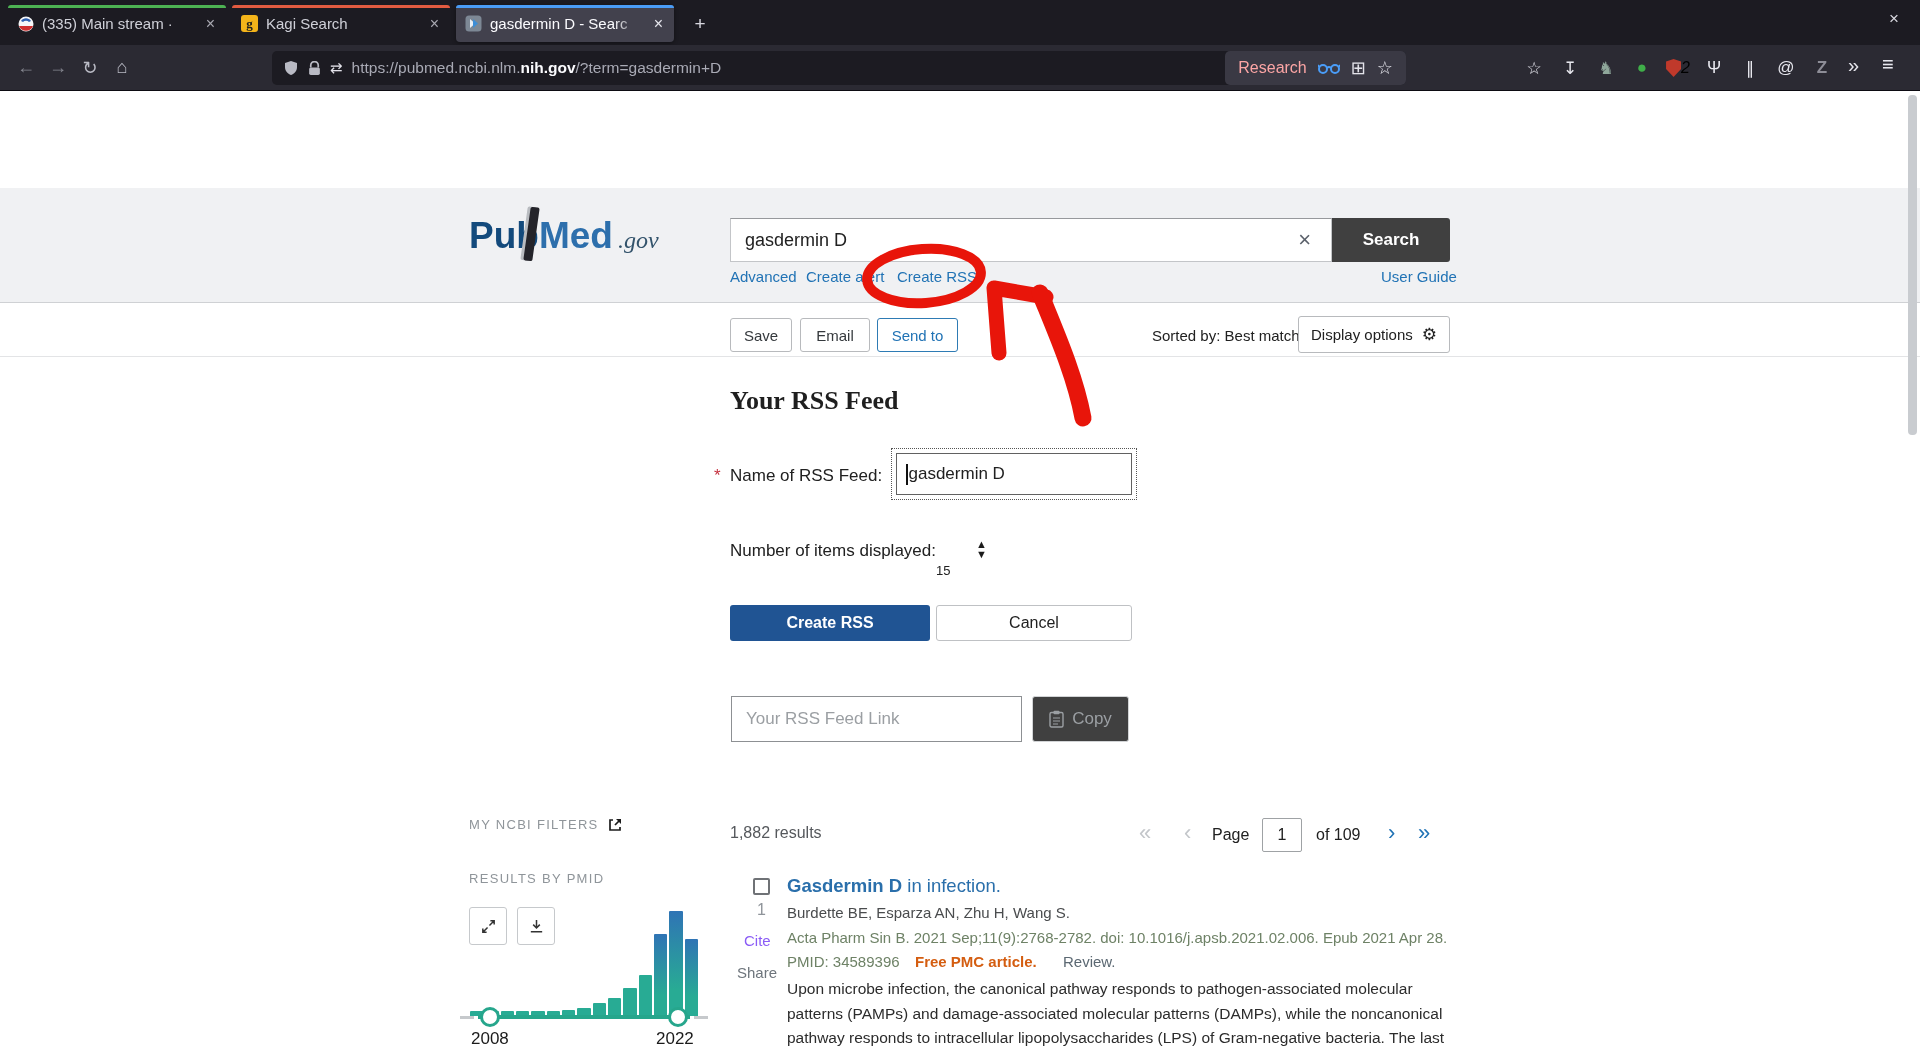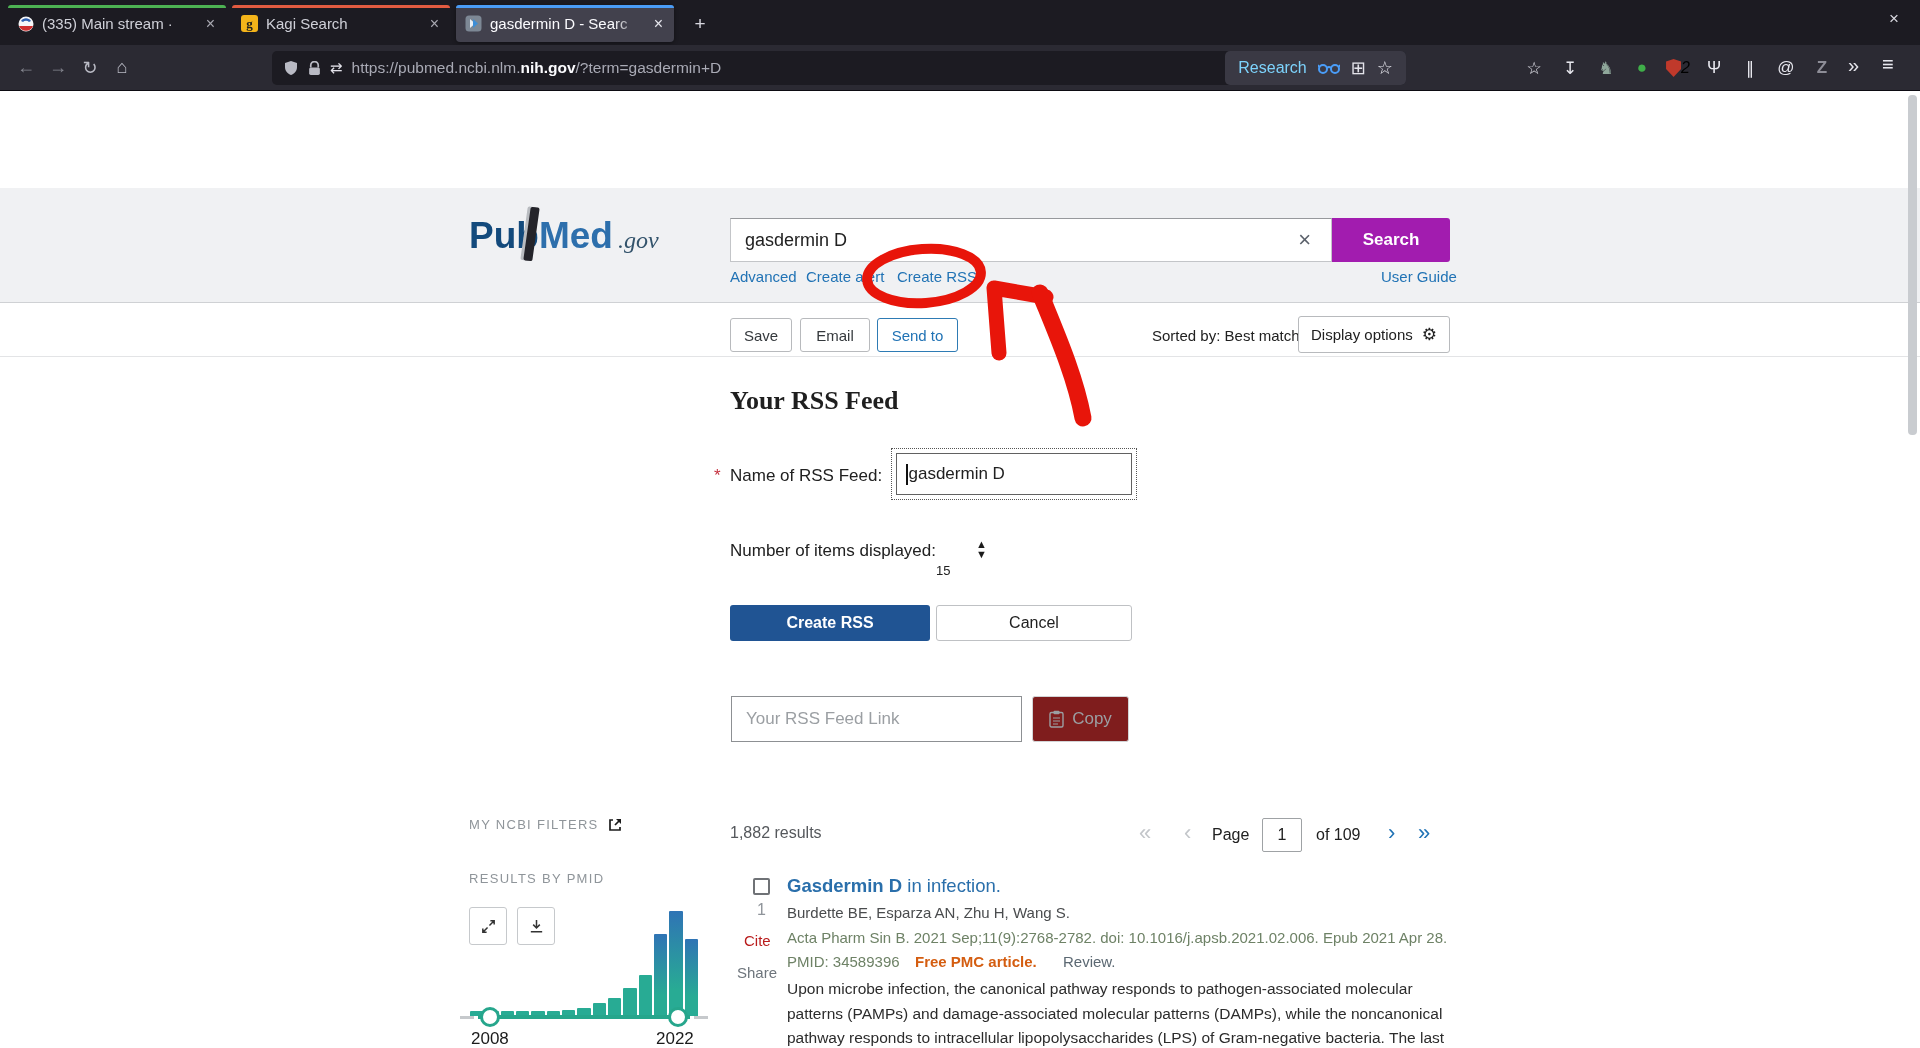--- a/index.html
+++ b/index.html
@@ -25,21 +25,21 @@
 
   #navbar{position:absolute;left:0;top:45px;width:1920px;height:46px;background:#2b2a33;border-bottom:1px solid #0c0b12;
           box-sizing:border-box;display:flex;align-items:center;color:#b9bac4;}
   .navic{width:32px;height:30px;display:flex;align-items:center;justify-content:center;font-size:18px;border-radius:4px;}
   #urlbar{position:absolute;left:272px;top:51px;width:1134px;height:34px;background:#1c1b22;border-radius:5px;
           display:flex;align-items:center;gap:9px;padding:0 0 0 11px;box-sizing:border-box;}
   .urltxt{font-size:15.5px;color:#a9aab5;white-space:nowrap;}
   .urltxt b{color:#fbfbfe;font-weight:bold;}
   #url-chip{margin-left:auto;height:34px;background:#3a3944;border-radius:5px;display:flex;align-items:center;
             gap:11px;padding:0 13px;}
-  #research-label{color:#7dd3fc;font-size:16px;}
+  #research-label{color:#fca5a5;font-size:16px;}
   .chipic{color:#e3e3ea;font-size:18px;}
   #ext-icons{position:absolute;left:1520px;top:52px;display:flex;gap:8px;align-items:center;height:32px;}
   .ext-ic{width:28px;height:24px;display:flex;align-items:center;justify-content:center;font-size:17px;position:relative;}
   .shield-shape{width:15px;height:18px;clip-path:polygon(50% 0,100% 14%,100% 55%,50% 100%,0 55%,0 14%);}
   .shield-wrap{position:relative;width:28px;height:24px;display:flex;align-items:center;justify-content:center;}
 
   
   #nih{position:absolute;left:0;top:91px;width:1920px;height:97px;}
   #nih-lockup{position:absolute;left:470px;top:112px;display:flex;align-items:center;color:#fff;}
   #nih-box{width:58px;height:52px;border:3px solid #fff;border-radius:9px;display:flex;align-items:center;
@@ -53,21 +53,21 @@
   
   #search-sec{position:absolute;left:0;top:188px;width:1920px;height:115px;background:#f0f1f3;border-bottom:1px solid #cfd1d4;box-sizing:border-box;}
   #pm-logo{position:absolute;left:469px;top:217px;font-size:37px;font-weight:bold;color:#134a7c;}
   #pm-pen{position:absolute;left:58px;top:-8px;width:9px;height:54px;background:#24242a;transform:rotate(8deg);border-radius:2px;box-shadow:-3px 0 0 #b9bcc0;}
   #pm-med{color:#2d6fac;margin-top:38px;}
   #pm-gov{font-family:Liberation Serif, serif;font-style:italic;font-weight:normal;font-size:24px;color:#33536b;margin-left:5px;}
   #search-box{position:absolute;left:730px;top:218px;width:602px;height:44px;background:#fff;border:1px solid #c3c5c8;
               border-top-color:#97999c;box-sizing:border-box;display:flex;align-items:center;padding:0 14px;}
   #search-query{font-size:18px;color:#212121;flex:1;}
   #search-clear{color:#5b616b;font-size:22px;padding:0 6px;}
-  #search-btn{position:absolute;left:1332px;top:218px;width:118px;height:44px;background:#a21caf;color:#fff;
+  #search-btn{position:absolute;left:1332px;top:218px;width:118px;height:44px;background:#404040;color:#fff;
               font-weight:bold;font-size:17px;display:flex;align-items:center;justify-content:center;border-radius:0 3px 3px 0;}
   .plink{position:absolute;top:268px;font-size:15px;color:#2173b5;}
 
   
   #action-row{position:absolute;left:0;top:303px;width:1920px;height:54px;background:#fff;border-bottom:1px solid #e3e4e6;box-sizing:border-box;}
   .abtn{position:absolute;top:318px;height:34px;border:1px solid #b8babd;border-radius:3px;background:#fff;
         color:#35393d;font-size:15px;display:flex;align-items:center;justify-content:center;box-sizing:border-box;}
   #sorted-by{position:absolute;left:1152px;top:327px;font-size:15px;color:#212121;}
   #display-btn{position:absolute;left:1298px;top:316px;width:152px;height:37px;border:1px solid #b8babd;border-radius:3px;
                display:flex;align-items:center;justify-content:center;gap:9px;font-size:15px;color:#212121;box-sizing:border-box;}
@@ -81,21 +81,21 @@
   .caret{display:inline-block;width:1.5px;height:21px;background:#111;margin-right:1px;}
   #items-value{position:absolute;left:936px;top:540px;font-size:13px;color:#212121;margin-top:23px;}
   #stepper{position:absolute;left:976px;top:539px;font-size:11px;color:#1b1b1b;line-height:10px;text-align:center;}
   #create-btn{position:absolute;left:730px;top:605px;width:200px;height:36px;background:#205493;color:#fff;font-weight:bold;
               font-size:16px;border-radius:3px;display:flex;align-items:center;justify-content:center;}
   #cancel-btn{position:absolute;left:936px;top:605px;width:196px;height:36px;background:#fff;border:1px solid #bfc1c4;color:#212121;
               font-size:16px;border-radius:3px;display:flex;align-items:center;justify-content:center;box-sizing:border-box;}
   #link-input{position:absolute;left:731px;top:696px;width:291px;height:46px;border:1px solid #8d9093;box-sizing:border-box;
               display:flex;align-items:center;padding:0 14px;font-size:17px;color:#9b9fa3;background:#fff;}
   #copy-btn{position:absolute;left:1032px;top:696px;width:97px;height:46px;border:1px solid #d2d4d6;border-radius:3px;box-sizing:border-box;
-            display:flex;align-items:center;justify-content:center;gap:8px;font-size:17px;color:#9b9fa3;background:#7f1d1d;}
+            display:flex;align-items:center;justify-content:center;gap:8px;font-size:17px;color:#9b9fa3;background:#404040;}
 
   
   .side-h{position:absolute;left:469px;font-size:13px;letter-spacing:.1em;color:#8f959a;display:flex;align-items:center;gap:9px;}
   .sqbtn{position:absolute;top:907px;width:38px;height:38px;border:1px solid #c6c9cc;border-radius:3px;background:#fff;
          box-sizing:border-box;display:flex;align-items:center;justify-content:center;}
   #bars{position:absolute;left:470px;top:911px;width:228px;height:105px;display:flex;align-items:flex-end;gap:2px;}
   .bar{flex:1;border-radius:1px 1px 0 0;}
   #slider-track{position:absolute;left:478px;top:1015px;width:212px;height:4px;background:#26a68c;}
   .track-end{position:absolute;top:1016px;height:3px;width:14px;background:#c6c9cc;}
   .handle{position:absolute;top:1007px;width:20px;height:20px;border-radius:50%;background:#fff;border:3px solid #26a68c;box-sizing:border-box;}
@@ -323,21 +323,21 @@
 <span class="pg-chev pg-gray" style="left:1139px">«</span>
 <span class="pg-chev pg-gray" style="left:1184px">‹</span>
 <span class="pg-txt" style="left:1212px">Page</span>
 <div id="page-input">1</div>
 <span class="pg-txt" style="left:1316px">of 109</span>
 <span class="pg-chev pg-blue" style="left:1388px">›</span>
 <span class="pg-chev pg-blue" style="left:1418px">»</span>
 
 <div id="res-check"></div>
 <span class="res-side" style="left:757px;top:901px;font-size:16px">1</span>
-<span class="res-side" style="left:744px;top:932px;color:#b91c1c">Cite</span>
+<span class="res-side" style="left:744px;top:932px;color:#8b5cf6">Cite</span>
 <span class="res-side" style="left:737px;top:964px;color:#6e757c">Share</span>
 <div id="res-title"><b>Gasdermin D</b><span> in infection.</span></div>
 <div id="res-authors">Burdette BE, Esparza AN, Zhu H, Wang S.</div>
 <div id="res-citation">Acta Pharm Sin B. 2021 Sep;11(9):2768-2782. doi: 10.1016/j.apsb.2021.02.006. Epub 2021 Apr 28.</div>
 <span id="res-pmid">PMID: 34589396</span>
 <span id="res-free">Free PMC article.</span>
 <span id="res-review">Review.</span>
 <div id="res-snippet">Upon microbe infection, the canonical pathway responds to pathogen-associated molecular patterns (PAMPs) and damage-associated molecular patterns (DAMPs), while the noncanonical pathway responds to intracellular lipopolysaccharides (LPS) of Gram-negative bacteria. The last step o …</div>
 
 <div id="scroll-thumb"></div>

